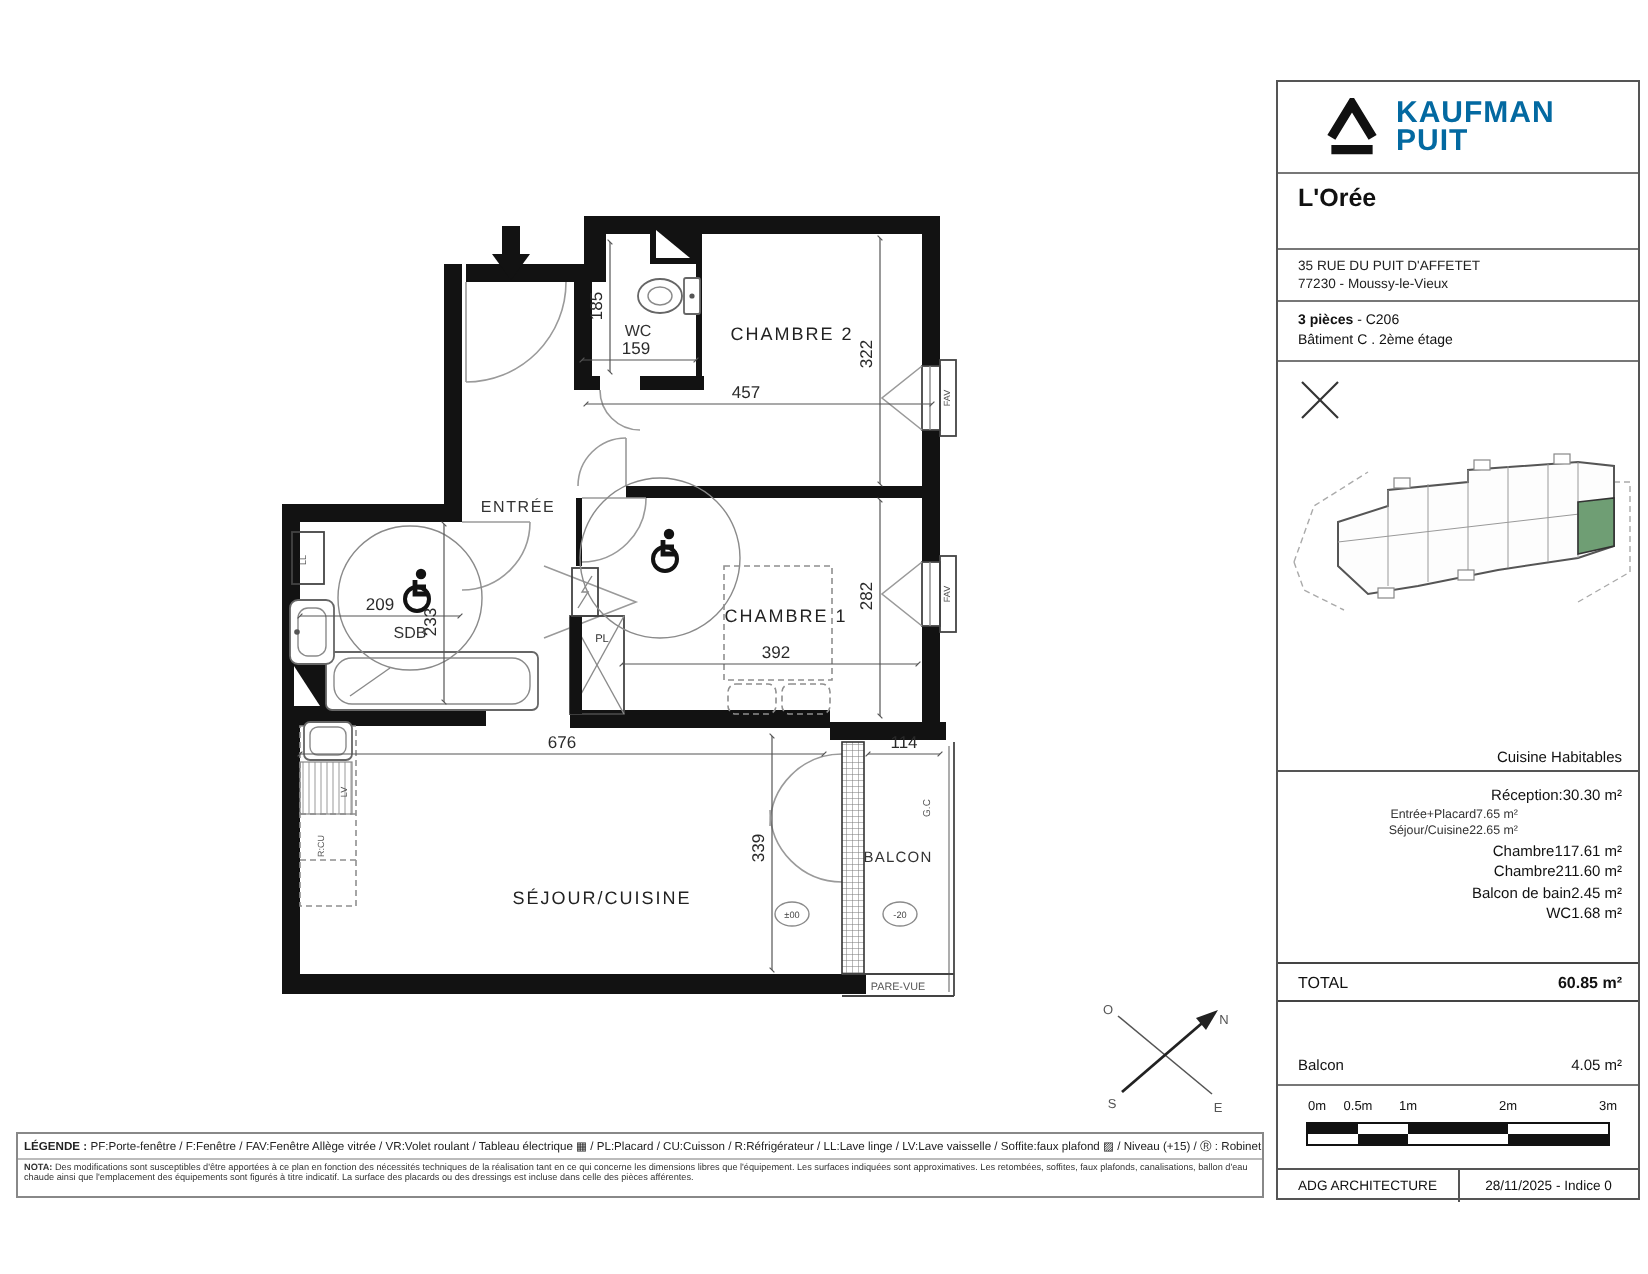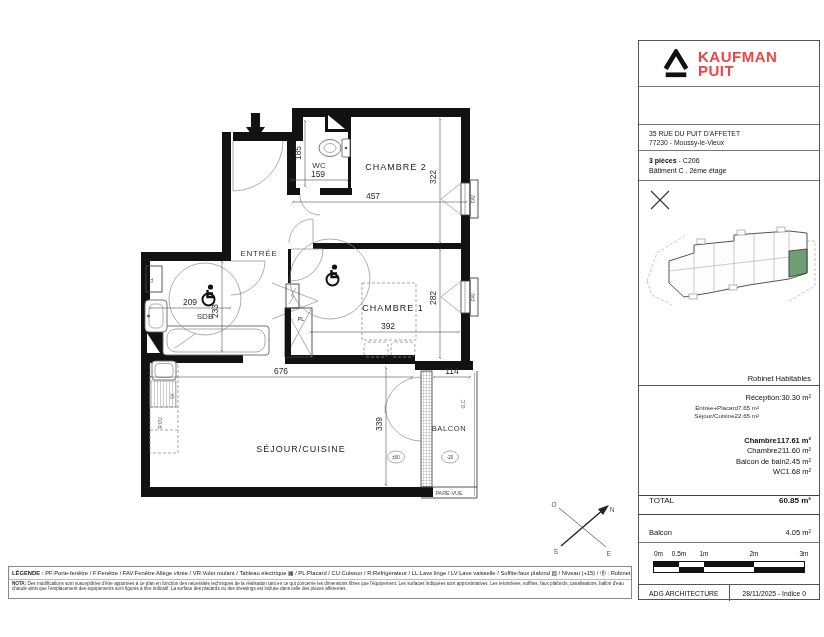--- a/index.html
+++ b/index.html
@@ -19,35 +19,35 @@
   .rs{font:7px "Liberation Sans",sans-serif;fill:#333;text-anchor:middle;}
   .tiny{font:4.5px "Liberation Sans",sans-serif;fill:#555;text-anchor:middle;}
   .lvl{font:4.6px "Liberation Sans",sans-serif;fill:#444;text-anchor:middle;}
   .cmp{font:6.5px "Liberation Sans",sans-serif;fill:#555;text-anchor:middle;}
   
   #panel{position:absolute;left:638px;top:40px;width:182px;height:560px;
          border:1px solid #555;box-sizing:border-box;background:#fff;}
   .sec{position:absolute;left:0;width:100%;box-sizing:border-box;}
   .b{border-bottom:1px solid #777;}
   #logo{top:0;height:46px;display:flex;align-items:center;gap:7px;padding-left:22px;}
-  #logo .txt{font-weight:bold;font-size:15px;letter-spacing:.5px;line-height:14px;color:#ef4444;}
+  #logo .txt{font-weight:bold;font-size:15px;letter-spacing:.5px;line-height:14px;color:#0369a1;}
   #projname{top:46px;height:38px;padding:5px 0 0 10px;font-weight:bold;font-size:12.5px;line-height:14px;}
   #addr{top:84px;height:26px;padding:4px 0 0 10px;font-size:6.8px;line-height:9px;color:#222;}
   #unit{top:110px;height:30px;padding:5px 0 0 10px;font-size:7px;line-height:10px;}
   #site{top:140px;height:190px;}
   #surfhead{top:330px;height:15px;font-size:7.5px;text-align:right;padding:3px 8px 0 0;border-bottom:1px solid #555;}
   #surfrows{top:346px;height:116px;padding:6px 8px 0 10px;font-size:7.5px;}
   .srow{display:flex;justify-content:flex-end;line-height:10.5px;}
   .srow.sub{font-size:6.2px;line-height:8.5px;color:#333;}
   .srow.sub .lbl{padding-left:7px;}
   .srow.sub .val{margin-right:52px;}
-  .srow.gap{margin-top:15px;font-weight:bold;}
-  #totalrow{top:454px;height:20px;border-top:1px solid #444;border-bottom:1px solid #444;
-            display:flex;justify-content:space-between;align-items:flex-start;
-            padding:0 8px 16px 10px;font-size:8px;}
+  .srow.gap{}
+  #totalrow{top:440px;height:20px;border-top:1px solid #444;border-bottom:1px solid #444;
+            display:flex;justify-content:space-between;align-items:flex-end;
+            padding:0 8px 4px 10px;font-size:8px;}
   #totalrow .tv{font-weight:bold;}
   #balcrow{top:482px;height:20px;border-bottom:1px solid #777;display:flex;justify-content:space-between;
            align-items:center;padding:0 8px 0 10px;font-size:7.5px;}
   #scale{top:506px;height:36px;}
   #scale .lbls{position:relative;height:10px;font-size:6.5px;}
   #scale .lbls span{position:absolute;transform:translateX(-50%);}
   #scalebar{position:relative;margin:1px auto 0 auto;width:150px;height:10px;border:1px solid #111;box-sizing:content-box;}
   #scalebar div{position:absolute;}
   #pfoot{top:543px;height:17px;border-top:1px solid #555;display:flex;font-size:6.8px;}
   #pfoot .cell{flex:1;display:flex;align-items:center;justify-content:center;}
@@ -269,20 +269,21 @@
         <path d="M5 21 L16 3 L27 21" fill="none" stroke="#111" stroke-width="5"></path>
         <line x1="5" y1="27.5" x2="27" y2="27.5" stroke="#111" stroke-width="5"></line>
       </svg>
       <div class="txt">
         <div>KAUFMAN</div>
         <div>PUIT</div>
       </div>
     </div>
 
     <div class="sec b" id="projname">
+      <div>L'Orée</div>
     </div>
 
     <div class="sec b" id="addr">
       <div>35 RUE DU PUIT D'AFFETET</div>
       <div>77230 - Moussy-le-Vieux</div>
     </div>
 
     <div class="sec b" id="unit">
       <div>
         <span class="boldlbl">3 pièces</span><span> - C206</span>
@@ -313,21 +314,21 @@
           <rect x="58" y="58" width="8" height="5"></rect>
           <rect x="98" y="49" width="8" height="5"></rect>
           <rect x="138" y="46" width="8" height="5"></rect>
           <rect x="50" y="113" width="8" height="5"></rect>
           <rect x="90" y="104" width="8" height="5"></rect>
         </g>
         <polygon points="150,70 168,68 168,92 150,96" fill="#6f9e74" stroke="#333" stroke-width="0.8"></polygon>
       </svg>
     </div>
 
-    <div class="sec" id="surfhead">Robinet Habitables</div>
+    <div class="sec" id="surfhead">Cuisine Habitables</div>
 
     <div class="sec" id="surfrows">
       <div class="srow">
         <span class="lbl">Réception:</span>
         <span class="val">30.30 m²</span>
       </div>
       <div class="srow sub">
         <span class="lbl">Entrée+Placard</span>
         <span class="val">7.65 m²</span>
       </div>

